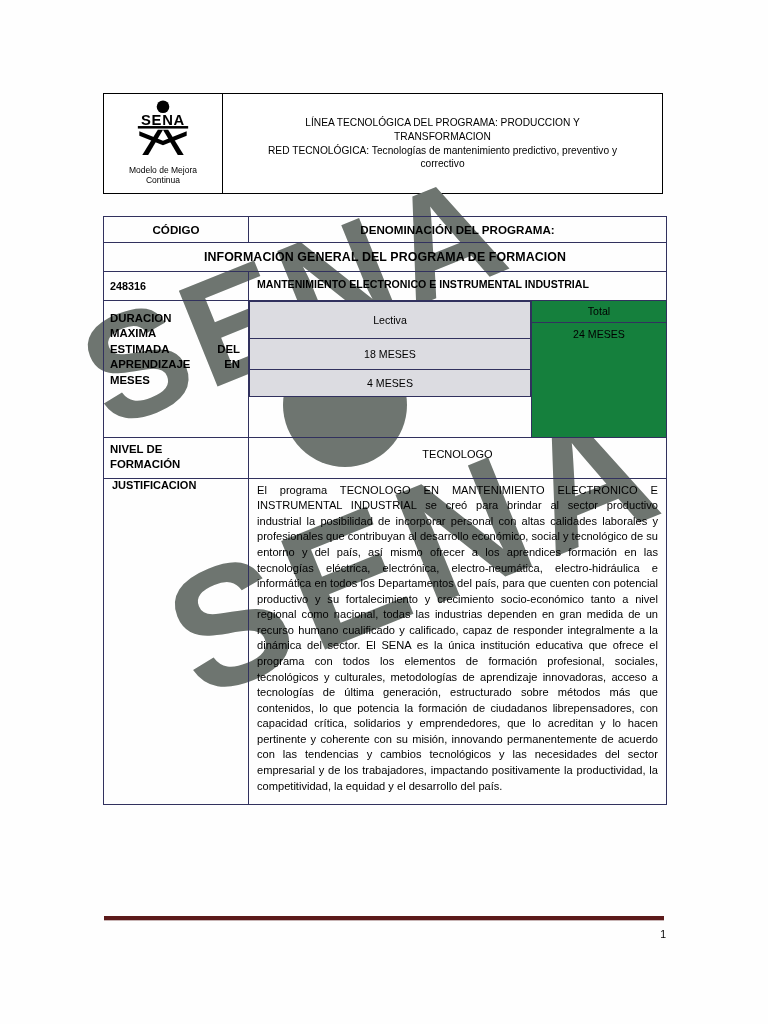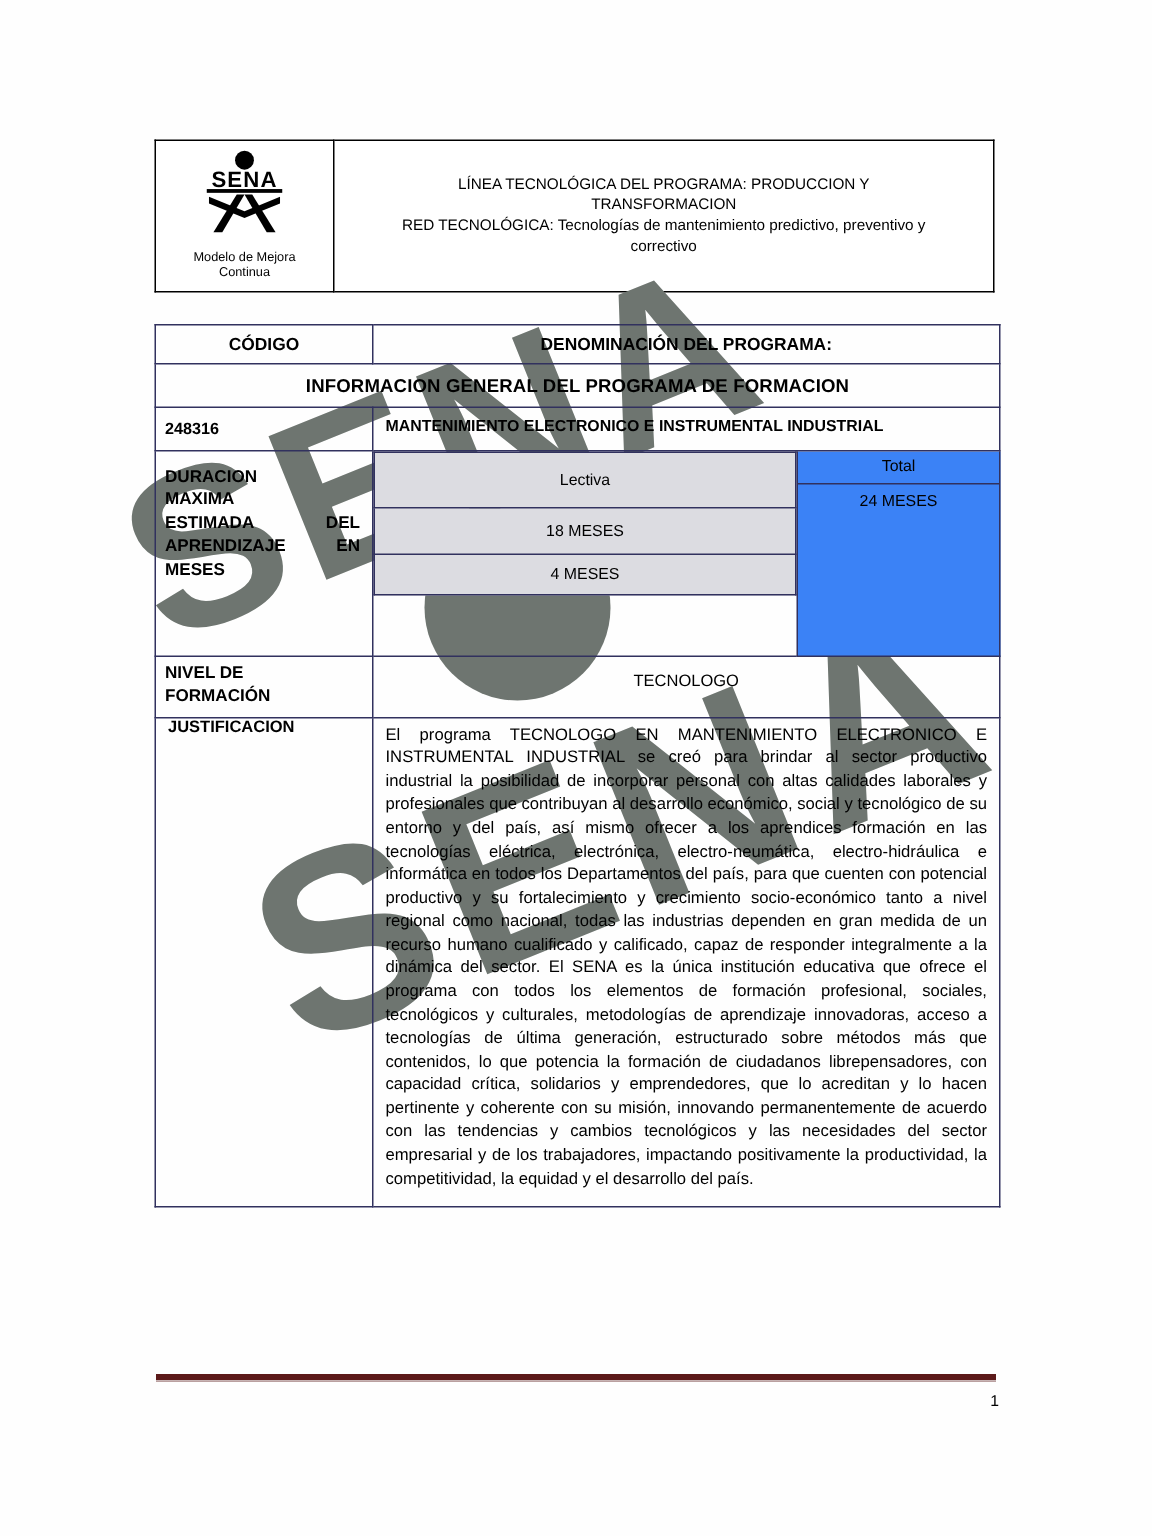--- a/index.html
+++ b/index.html
@@ -132,21 +132,21 @@
     text-align: center;
     font-size: 10.6px;
     color: #000;
     padding: 3px 2px;
     vertical-align: middle;
   }
   .shade { background: #dcdce1; margin-top: 48px; }
   .blank-cell { border: none !important; background: transparent; height: 34px; }
 
   .total-cell {
-    background: #3b82f6;
+    background: #15803d;
     text-align: center;
     font-size: 10.6px;
     vertical-align: top;
     padding: 0;
   }
   .total-inner-head {
     border-bottom: 1.1px solid #31315e;
     padding: 4px 2px 5px 2px;
   }
   .total-inner-val {

